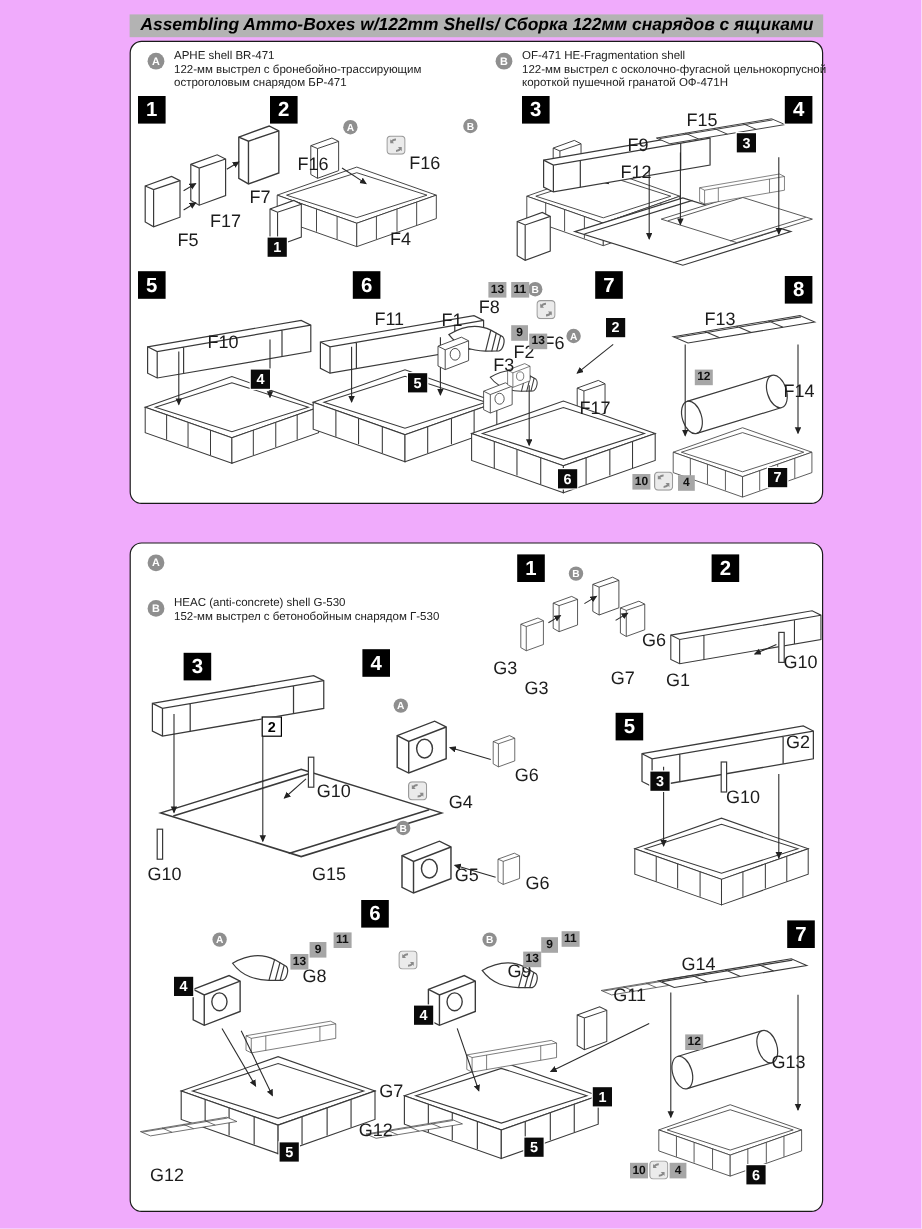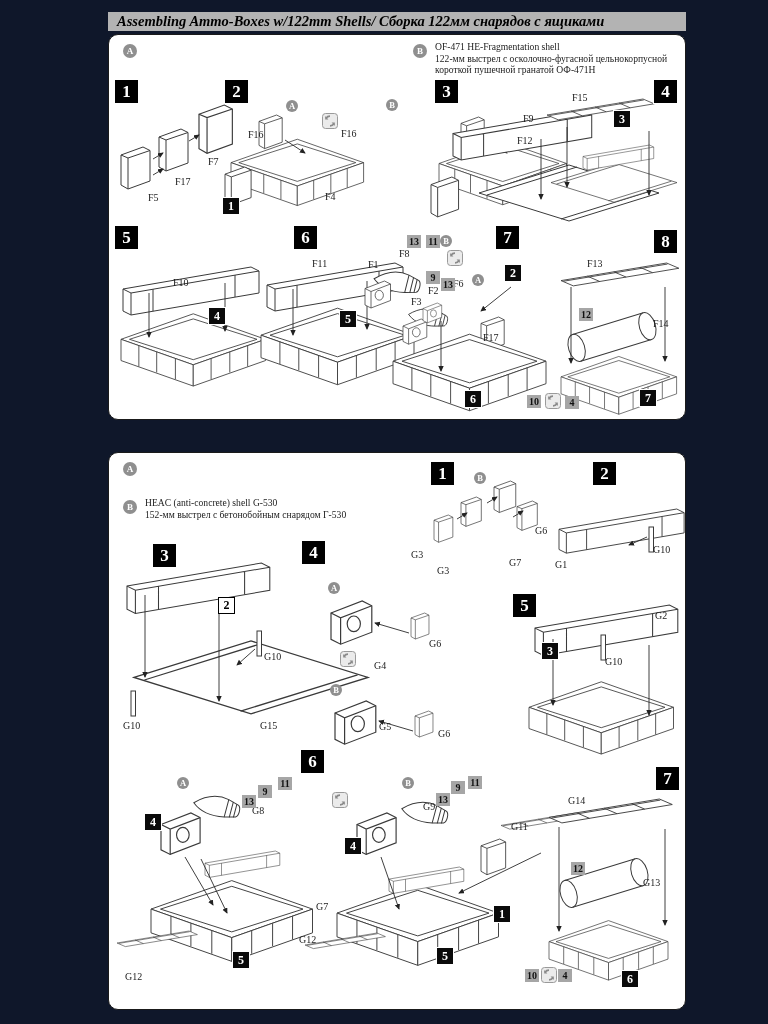--- a/index.html
+++ b/index.html
@@ -1,56 +1,61 @@
 <!DOCTYPE html>
 <html><head>
 <meta charset="utf-8">
 <style>
   html,body{margin:0;padding:0;background:#fff;}
-  .page{position:relative;width:768px;height:1024px;background:#0f172a;overflow:hidden;
-        font-family:Liberation Serif, serif;color:#111;}
+  .page{position:relative;width:768px;height:1024px;background:#f0abfc;overflow:hidden;
+        font-family:Liberation Sans, sans-serif;color:#111;}
   .panel-header{position:absolute;background:#b3b3b3;color:#000;font-weight:bold;font-style:italic;
         font-size:14.5px;line-height:19px;padding:0 0 0 9px;box-sizing:border-box;white-space:nowrap;}
   .panel-box{position:absolute;border:1.3px solid #1a1a1a;border-radius:10px;background:#fff;box-sizing:border-box;}
   .legend{position:absolute;}
   .legend-item{display:flex;gap:8px;margin-bottom:7px;align-items:flex-start;}
   .circ-b{width:14px;height:14px;border-radius:50%;background:#8f8f8f;color:#fff;font-weight:bold;
         font-size:9px;display:flex;align-items:center;justify-content:center;flex:0 0 14px;margin-top:3px;}
   .legend-lines{font-size:9.6px;line-height:11.5px;color:#222;}
   .ann{position:absolute;z-index:3;}
   .step{width:23px;height:23px;background:#000;color:#fff;font-weight:bold;font-size:17px;
         display:flex;align-items:center;justify-content:center;box-shadow:0 0 0 1px #fff;}
   .sub{width:16px;height:16px;background:#0a0a0a;color:#fff;font-weight:bold;font-size:12px;
         display:flex;align-items:center;justify-content:center;box-shadow:0 0 0 1px #fff;}
   .subw{width:15px;height:15px;background:#fff;border:1.6px solid #000;color:#000;font-weight:bold;
         font-size:12px;display:flex;align-items:center;justify-content:center;}
   .gray{min-width:10px;height:13px;padding:0 2px;background:#a6a6a6;color:#111;font-weight:bold;
         font-size:10px;display:flex;align-items:center;justify-content:center;}
   .circ{width:12px;height:12px;border-radius:50%;background:#8f8f8f;color:#fff;font-weight:bold;
         font-size:8.5px;display:flex;align-items:center;justify-content:center;}
-  .part{font-size:10px;color:#1c1c1c;white-space:nowrap;}
+  .part{font-size:15px;color:#1c1c1c;white-space:nowrap;}
   .rot{width:16px;height:16px;}
   .rot svg{width:100%;height:100%;display:block;}
   svg.art{position:absolute;left:0;top:0;z-index:1;}
   .lw{fill:#fff;stroke:#3a3a3a;stroke-width:1;}
   .ln{fill:none;stroke:#3a3a3a;stroke-width:1;}
   .ar{fill:none;stroke:#2a2a2a;stroke-width:0.9;}
 </style>
 </head>
 <body>
 
 <div class="page">
 
   <div class="panel-header" style="left:108px;top:12px;width:578px;height:19px;">Assembling Ammo-Boxes w/122mm Shells/ Сборка 122мм снарядов с ящиками</div>
 
   <div class="panel-box" style="left:108px;top:34px;width:578px;height:386px;">
 
     <div class="legend" style="left:14px;top:6px;width:280px;">
       <div class="legend-item">
         <div class="circ-b">A</div>
+        <div class="legend-lines">
+          <div>APHE shell BR-471</div>
+          <div>122-мм выстрел с бронебойно-трассирующим</div>
+          <div>остроголовым снарядом БР-471</div>
+        </div>
       </div>
     </div>
     <div class="legend" style="left:304px;top:6px;width:280px;">
       <div class="legend-item">
         <div class="circ-b">B</div>
         <div class="legend-lines">
           <div>OF-471 HE-Fragmentation shell</div>
           <div>122-мм выстрел с осколочно-фугасной цельнокорпусной</div>
           <div>короткой пушечной гранатой ОФ-471Н</div>
         </div>

